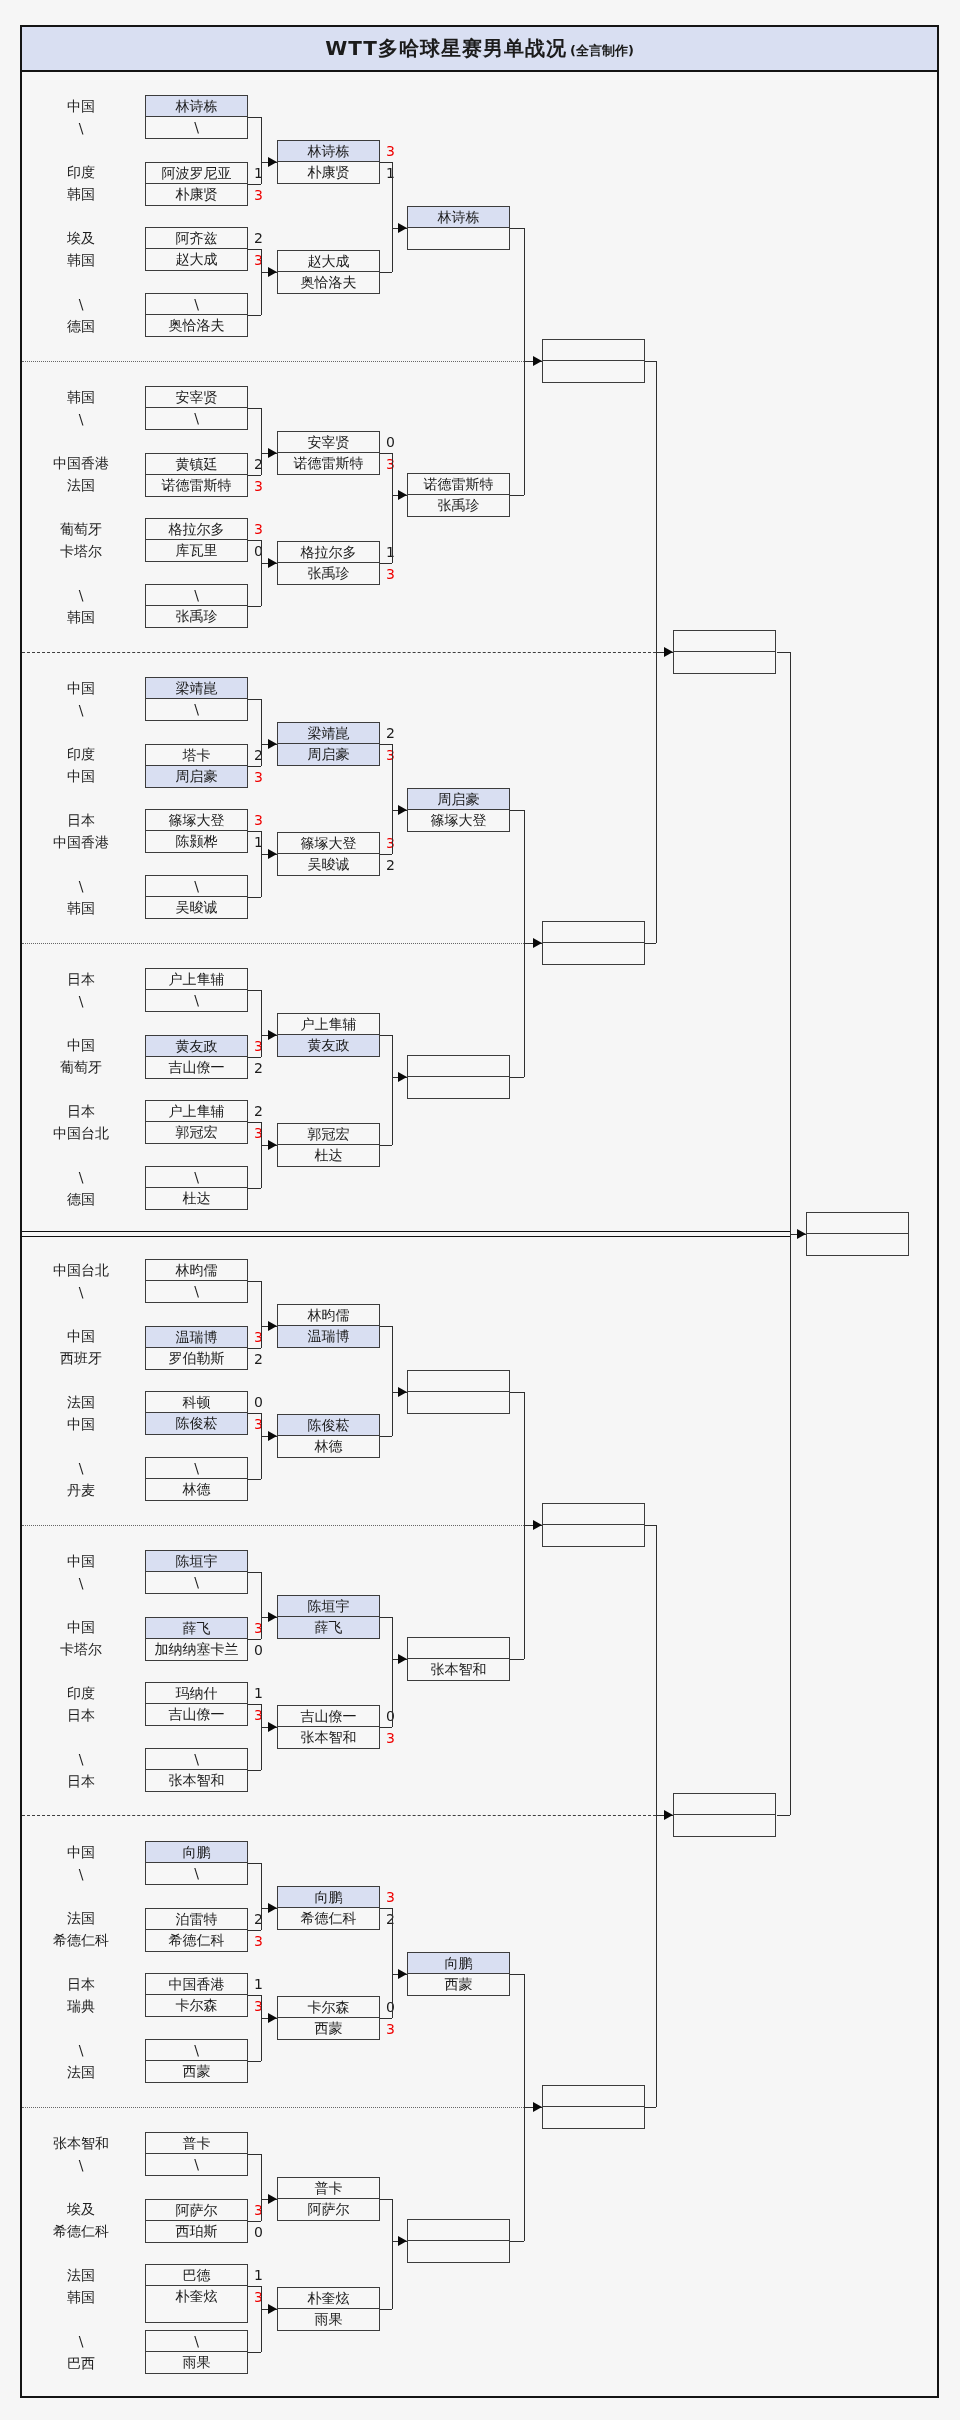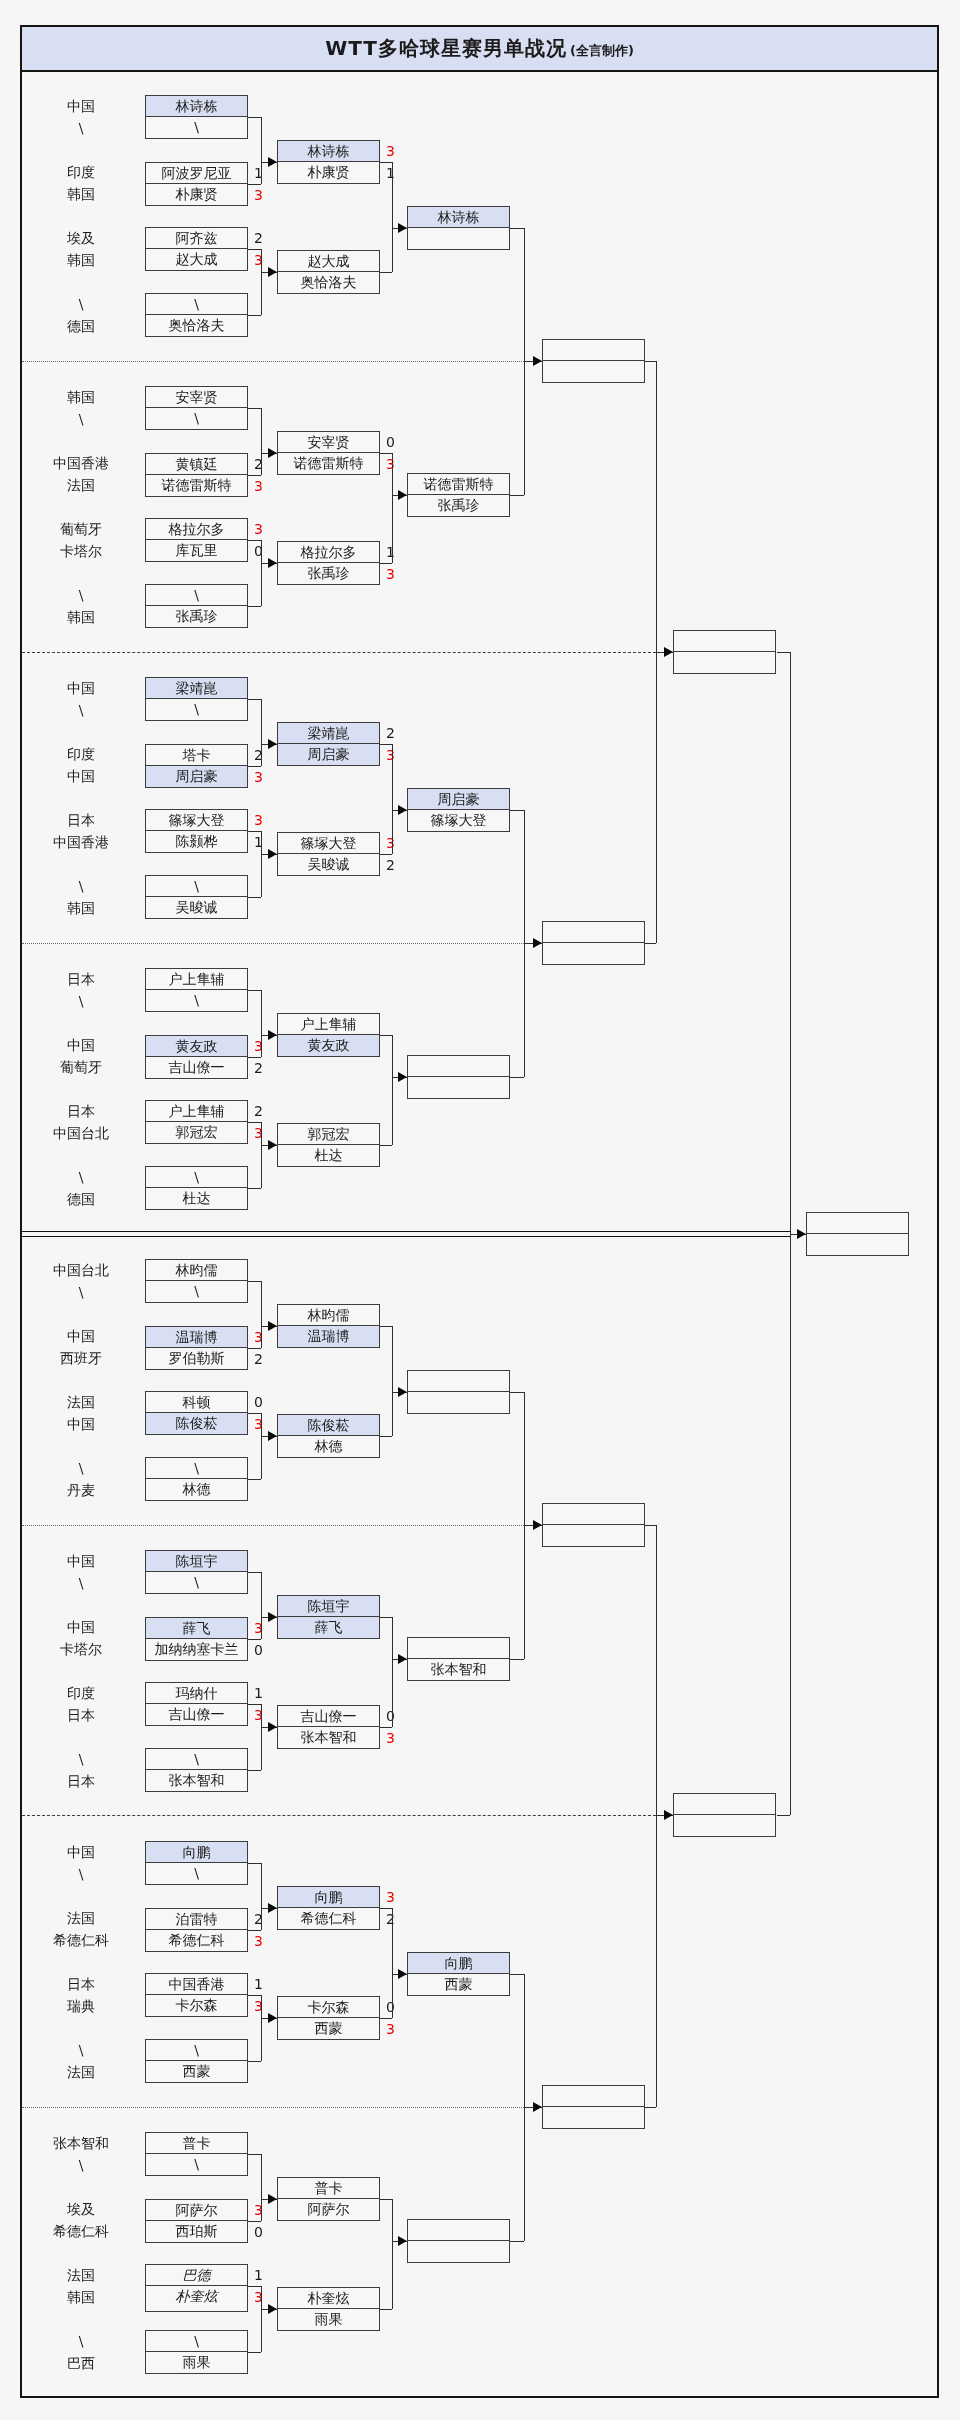--- a/index.html
+++ b/index.html
@@ -466,21 +466,21 @@
       <div class="mbox" style="left: 145px; top: 2132px; width: 103px; height: 44px;">
         <div class="cell cell-t">普卡</div>
         <div class="cell cell-b">\</div>
       </div>
       <div class="mbox" style="left: 145px; top: 2199px; width: 103px; height: 44px;">
         <div class="cell cell-t">阿萨尔</div>
         <div class="cell cell-b">西珀斯</div>
       </div>
       <div class="score win" style="left: 251px; top: 2199px; width: 18px; height: 22px;">3</div>
       <div class="score" style="left: 251px; top: 2221px; width: 18px; height: 22px;">0</div>
-      <div class="mbox" style="left: 145px; top: 2264px; width: 103px; height: 48px; font-style: italic;">
+      <div class="mbox" style="left: 145px; top: 2264px; width: 103px; height: 59px;">
         <div class="cell cell-t">巴德</div>
         <div class="cell cell-b">朴奎炫</div>
       </div>
       <div class="score" style="left: 251px; top: 2264px; width: 18px; height: 22px;">1</div>
       <div class="score win" style="left: 251px; top: 2286px; width: 18px; height: 22px;">3</div>
       <div class="mbox" style="left: 145px; top: 2330px; width: 103px; height: 44px;">
         <div class="cell cell-t">\</div>
         <div class="cell cell-b">雨果</div>
       </div>
       <div class="mbox" style="left: 277px; top: 2177px; width: 103px; height: 44px;">

